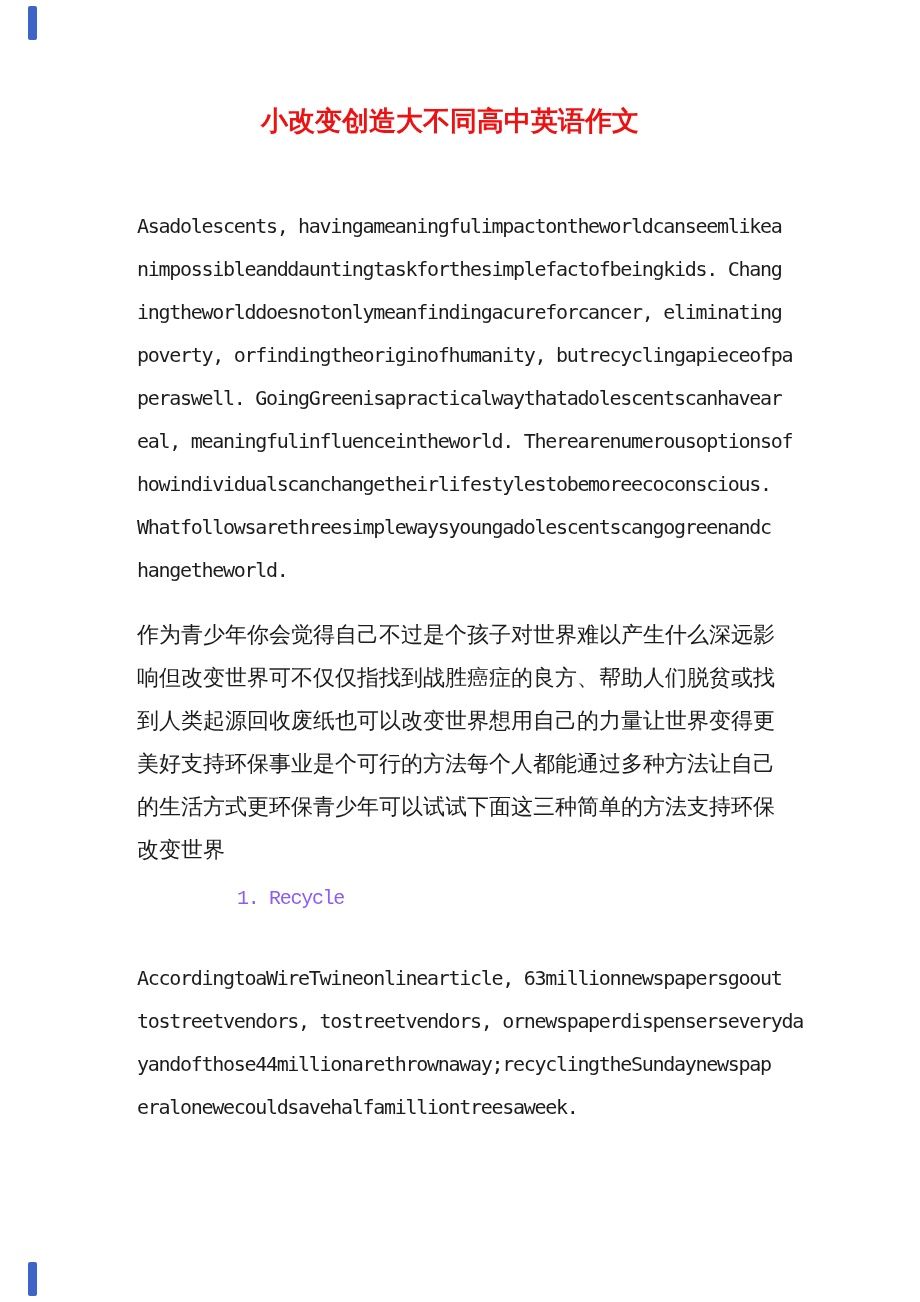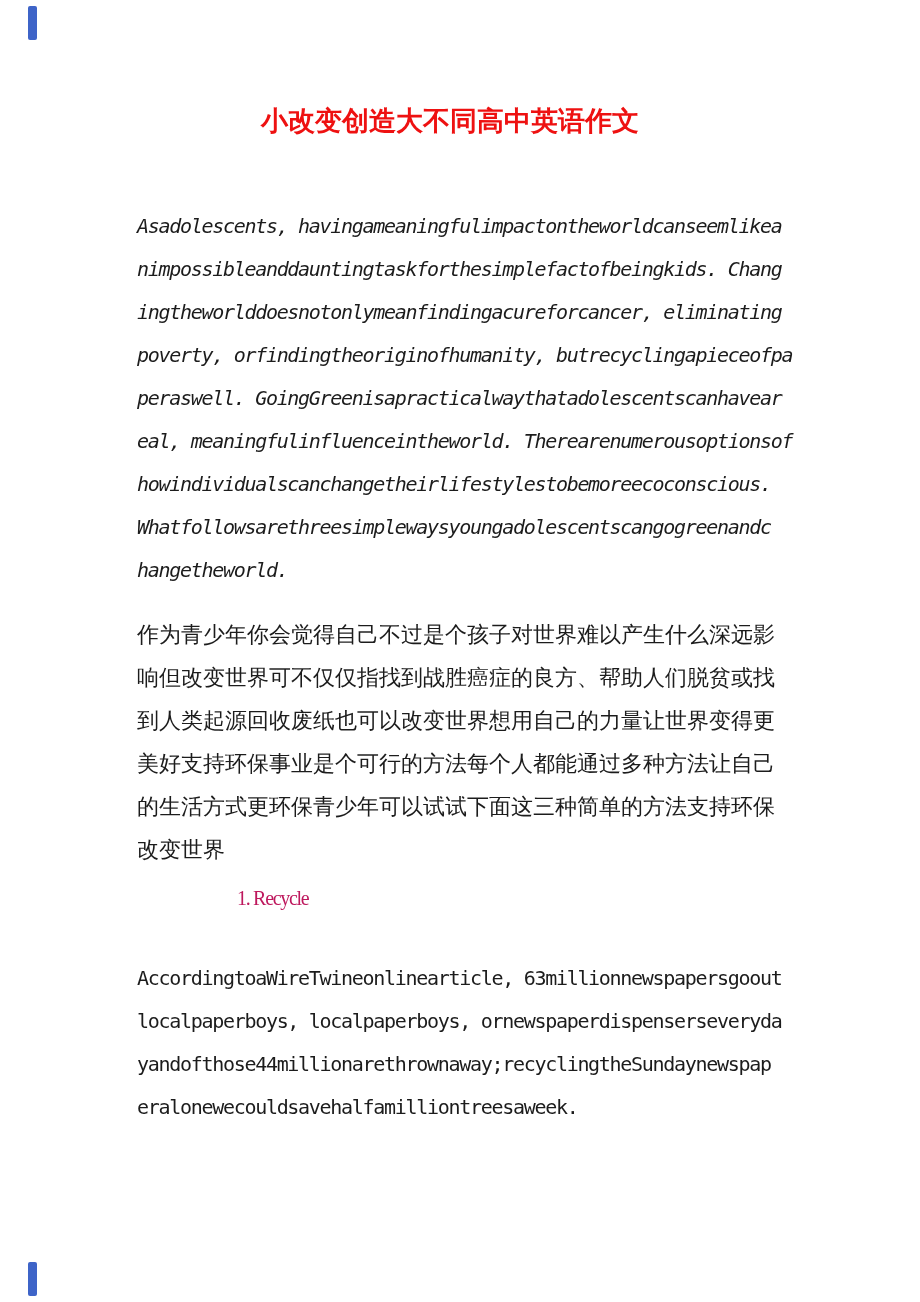--- a/index.html
+++ b/index.html
@@ -50,30 +50,30 @@
   .para.en {
     font-family: "DejaVu Sans Mono", "Liberation Mono", monospace;
     font-size: 20px;
     letter-spacing: -1.3px;
   }
   .para.zh {
     font-family: "DejaVu Sans", "Liberation Sans", sans-serif;
     font-size: 22px;
     letter-spacing: 0;
   }
-  .para.p-intro    { margin-top: 63px; font-style: italic; }
+  .para.p-intro    { margin-top: 63px; }
   .para.p-chinese  { margin-top: 21px; }
   .list-heading {
     margin-top: 6px;
     padding-left: 100px;
-    font-family: Liberation Serif, serif;
+    font-family: Liberation Mono, monospace;
     font-size: 20px;
     letter-spacing: -1.3px;
     line-height: 43px;
-    color: #be185d;
+    color: #8b5cf6;
     white-space: pre;
   }
   .para.p-recycle  { margin-top: 37px; }
 </style>
 </head>
 <body>
 
 <div class="page">
 
   <div class="cursor-bar top" style="background-color: rgb(62, 100, 200);"></div>
@@ -95,21 +95,21 @@
     <div class="para zh p-chinese">作为青少年你会觉得自己不过是个孩子对世界难以产生什么深远影
 响但改变世界可不仅仅指找到战胜癌症的良方、帮助人们脱贫或找
 到人类起源回收废纸也可以改变世界想用自己的力量让世界变得更
 美好支持环保事业是个可行的方法每个人都能通过多种方法让自己
 的生活方式更环保青少年可以试试下面这三种简单的方法支持环保
 改变世界</div>
 
     <div class="list-heading">1. Recycle</div>
 
     <div class="para en p-recycle">AccordingtoaWireTwineonlinearticle, 63millionnewspapersgoout
-localpaperboys, localpaperboys, ornewspaperdispenserseveryda
+tostreetvendors, tostreetvendors, ornewspaperdispenserseveryda
 yandofthose44millionarethrownaway;recyclingtheSundaynewspap
 eralonewecouldsavehalfamilliontreesaweek.</div>
 
   </div>
 
   <div class="cursor-bar bottom" style="background-color: rgb(62, 100, 200);"></div>
 
 </div>
 
 </body></html>

